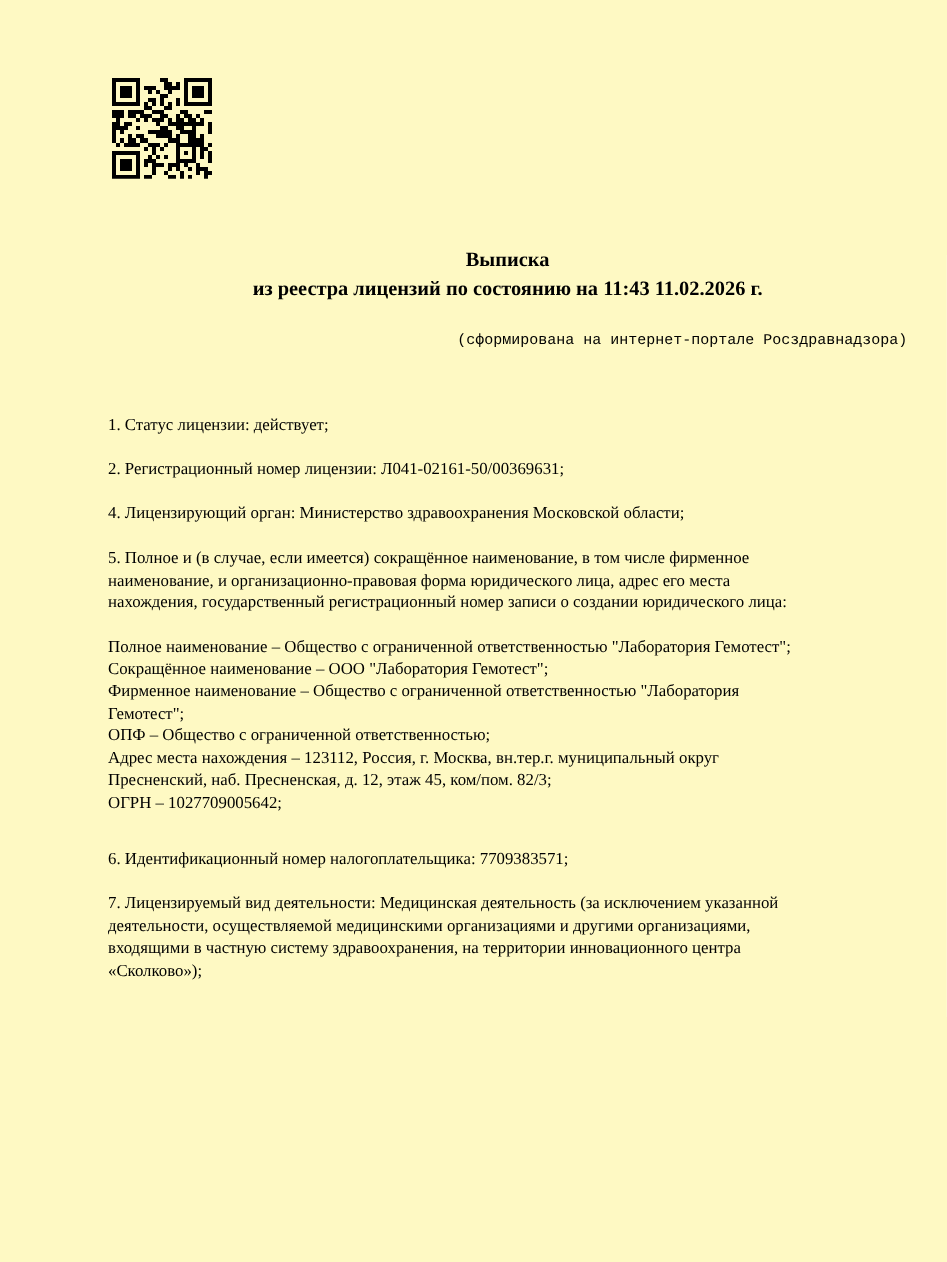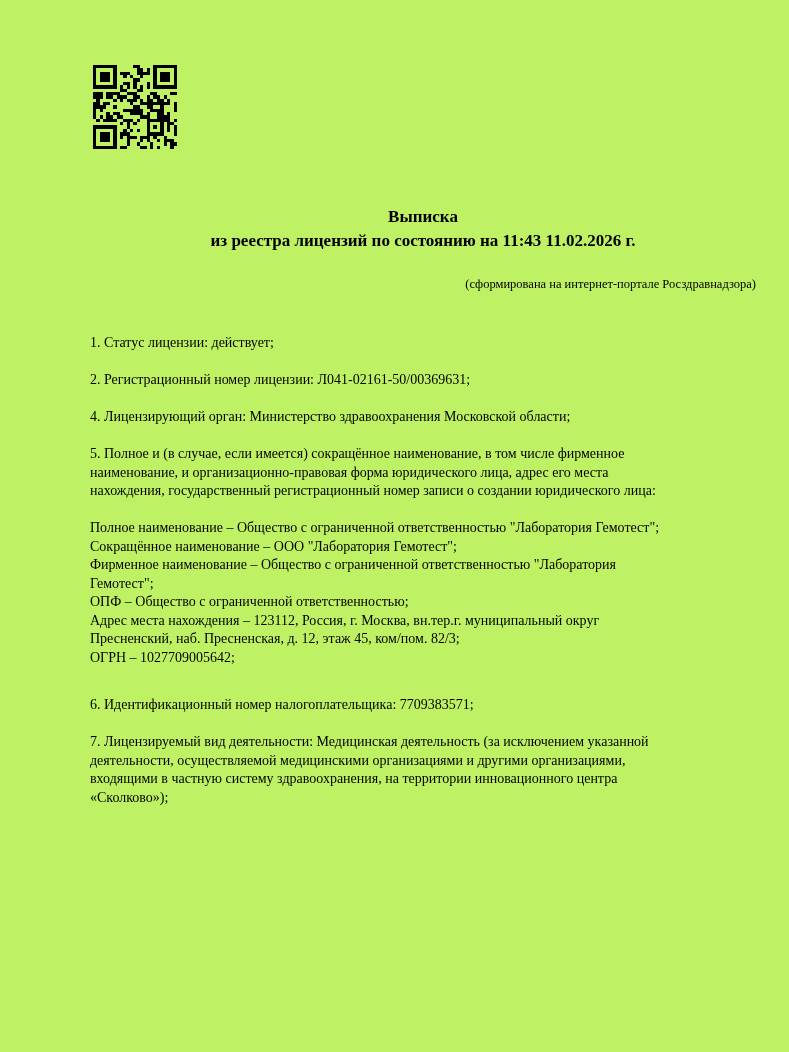--- a/index.html
+++ b/index.html
@@ -11,21 +11,21 @@
     height: 1052px;
     background: #ffffff;
     position: relative;
     overflow: hidden;
     font-family: "Liberation Serif", "DejaVu Serif", serif;
     color: #000000;
   }
   .page {
     position: absolute;
     inset: 0;
-    background: #bef264;
+    background: #fef9c3;
   }
   .qr {
     position: absolute;
     left: 93px;
     top: 65px;
     width: 84px;
     height: 84px;
   }
   .qr svg {
     display: block;
@@ -44,35 +44,36 @@
     white-space: pre-line;
   }
   .subtitle {
     position: absolute;
     left: 90px;
     top: 276px;
     width: 666px;
     text-align: right;
     font-size: 12.5px;
     line-height: 16px;
+    font-family: Liberation Mono, monospace;
   }
   .doc-body {
     position: absolute;
     left: 90px;
     top: 330px;
     width: 666px;
     font-size: 14px;
     line-height: 18.5px;
   }
   .doc-body p {
     margin: 18.5px 0 0 0;
     white-space: pre-line;
   }
   .doc-body p:first-child {
-    margin-top: 4px;
+    margin-top: 16px;
   }
   .doc-body p.gap-lg {
     margin-top: 29px;
   }
 </style>
 </head>
 <body>
 
 <div class="page">
 

